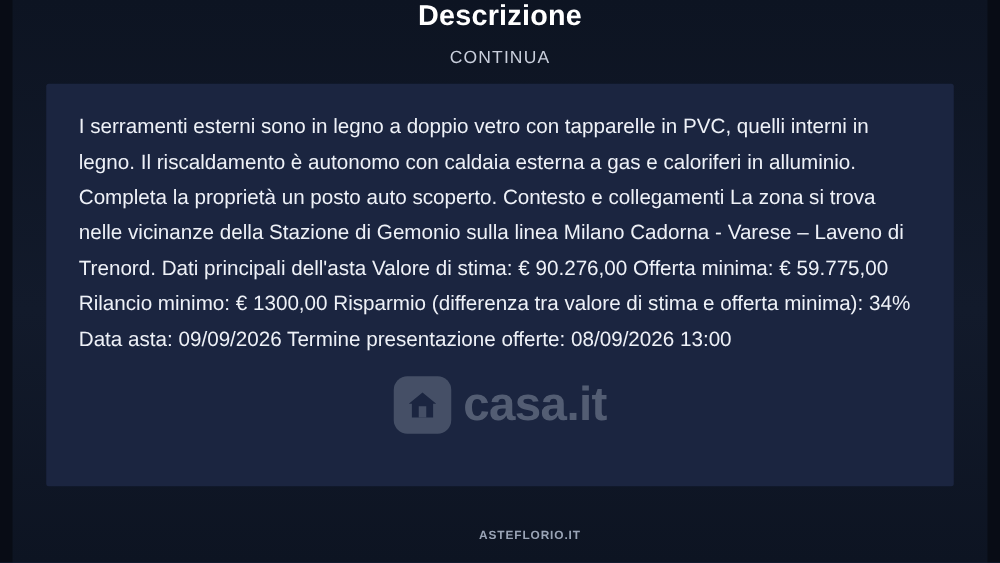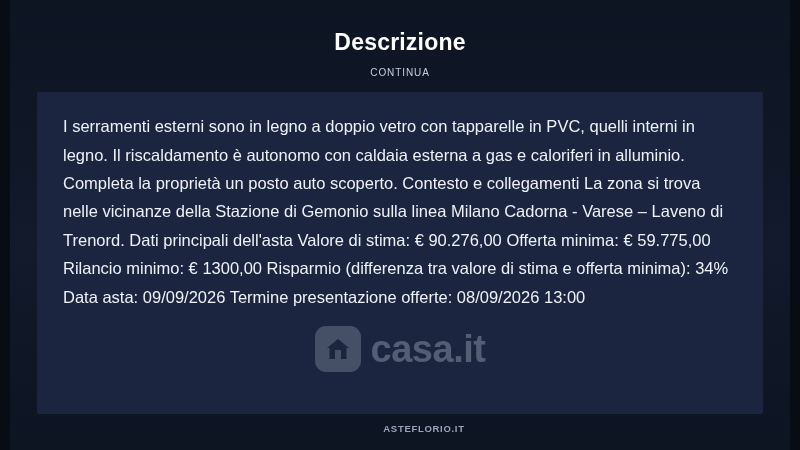--- a/index.html
+++ b/index.html
@@ -18,34 +18,33 @@
     position: absolute;
     inset: 0;
     background: linear-gradient(180deg, #0d1422 0%, #121a2b 55%, #0d1422 100%);
     display: flex;
     flex-direction: column;
     align-items: center;
   }
   .header {
     width: 100%;
     text-align: center;
-    padding-top: 30px;
     flex: none;
   }
   .title {
     color: #ffffff;
     font-size: 23px;
     font-weight: bold;
     letter-spacing: 0.2px;
     margin: 0;
     line-height: 1.1;
   }
   .subtitle {
     color: #c9cfdc;
-    font-size: 10px;
+    font-size: 14px;
     letter-spacing: 0.9px;
     margin-top: 12px;
     text-transform: uppercase;
   }
   .card {
     position: relative;
     width: 726px;
     margin-top: 14px;
     background: #1b2540;
     border-radius: 2px;

